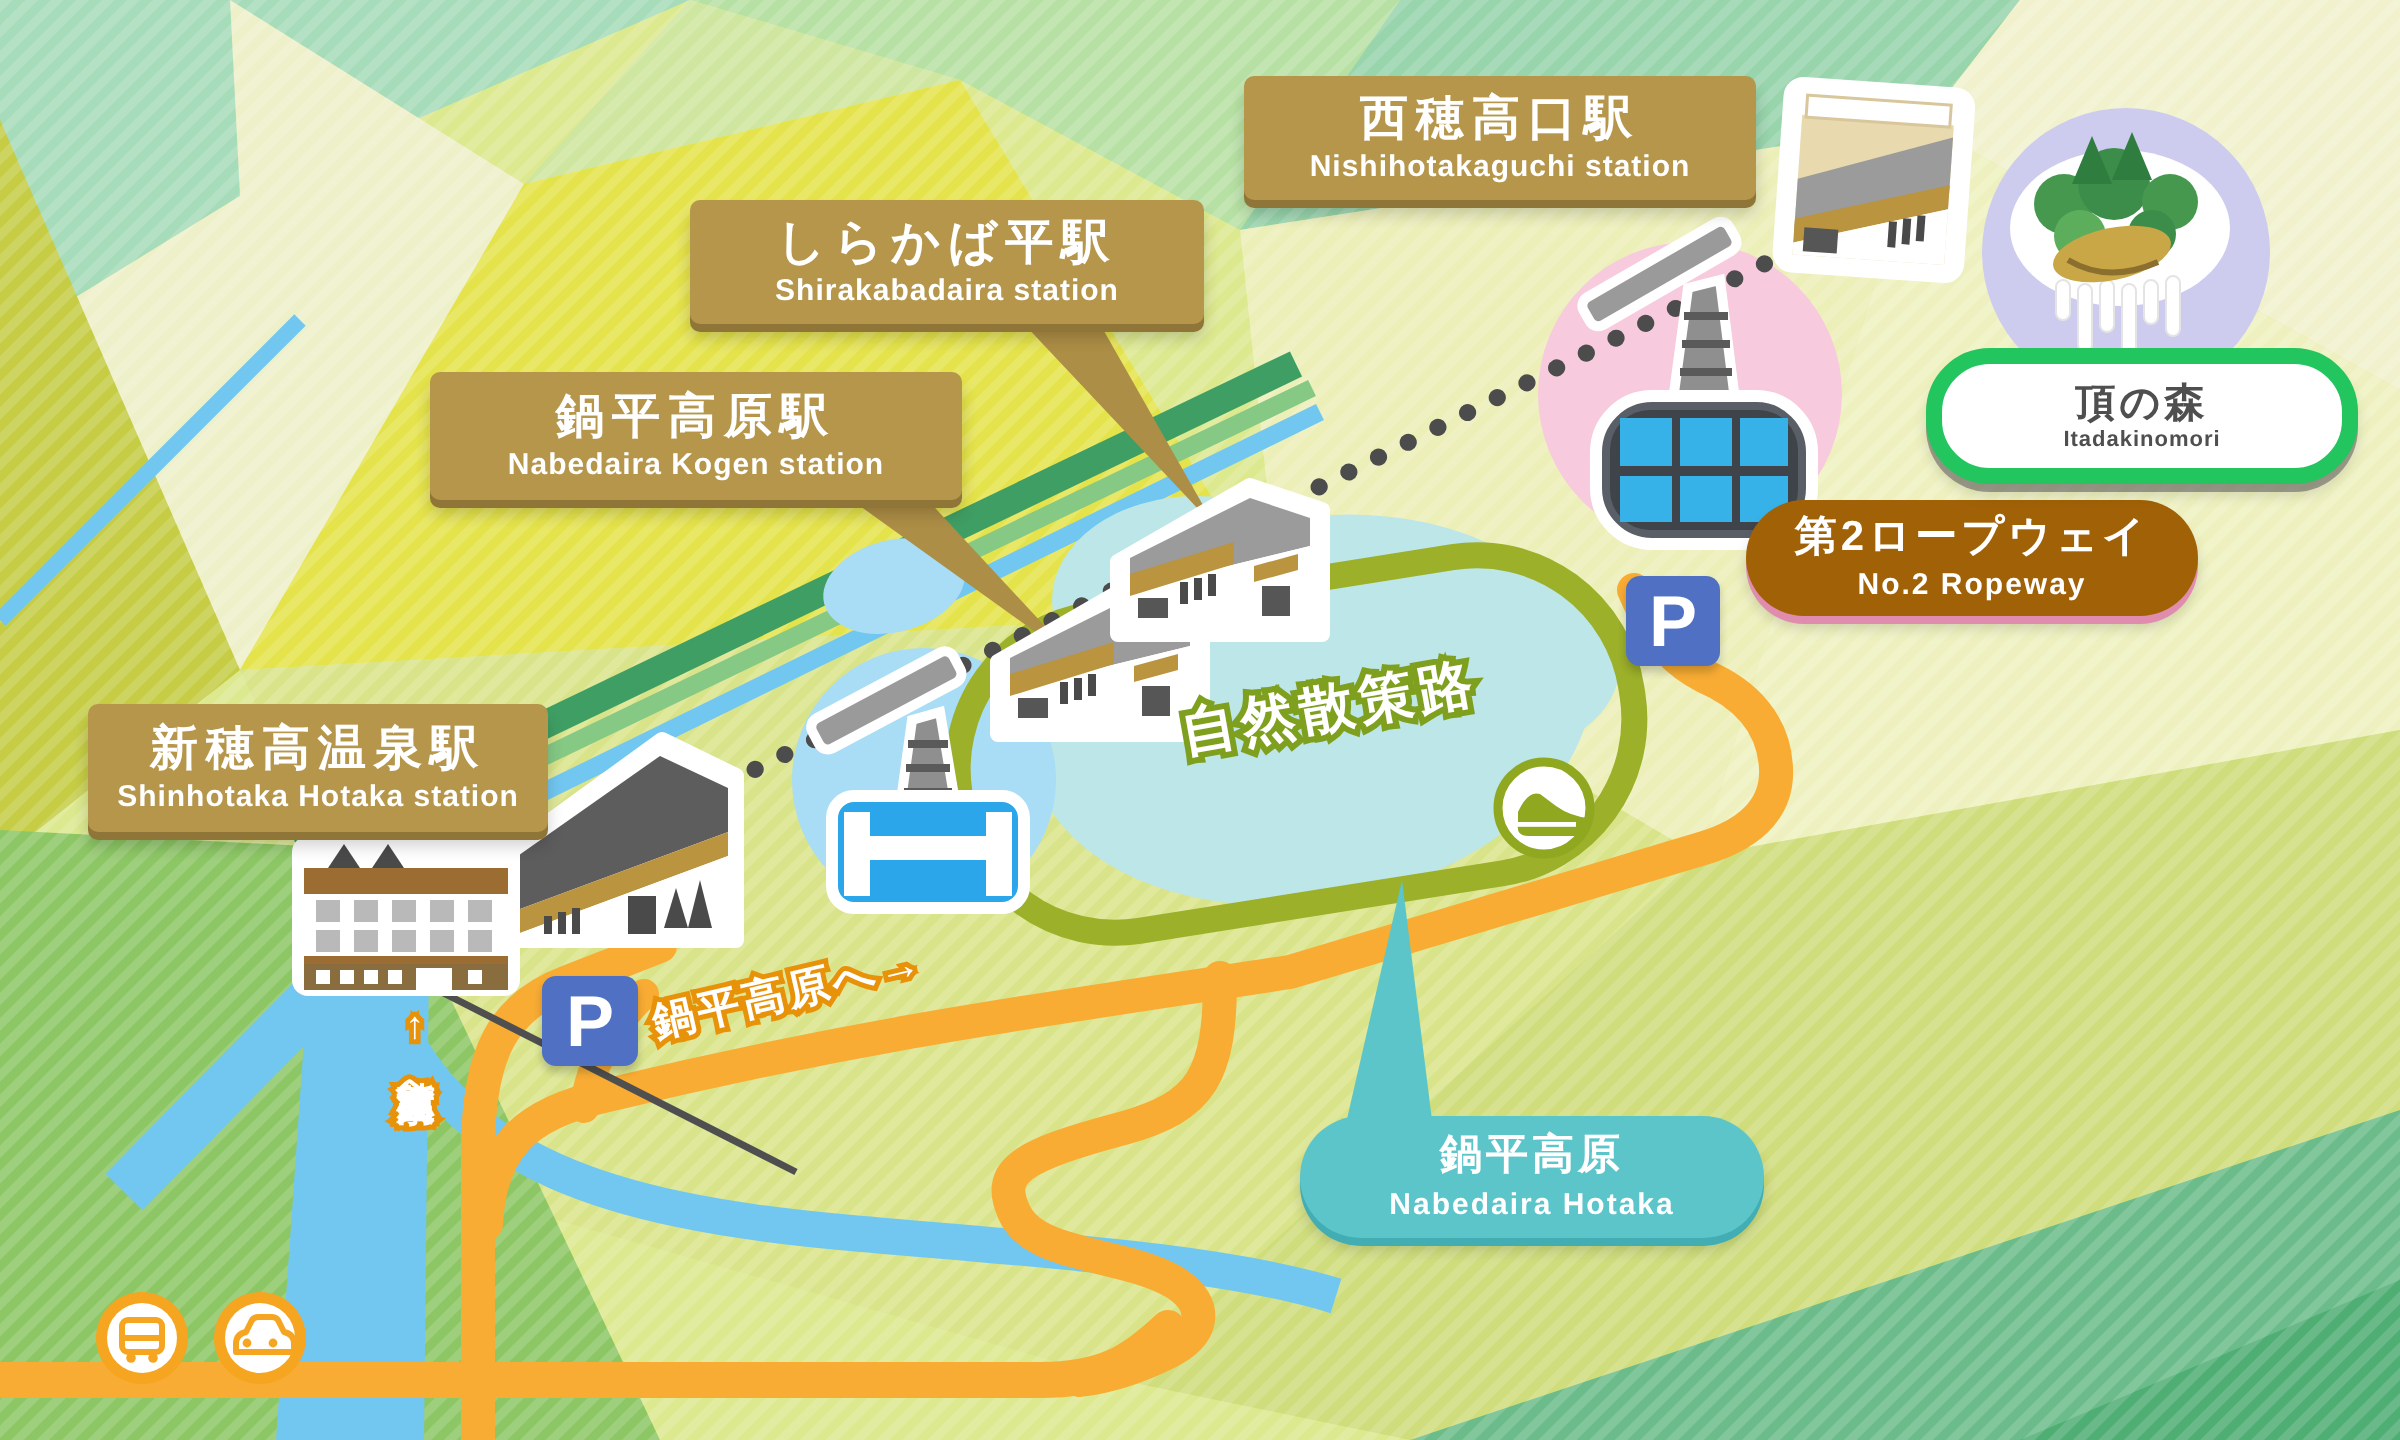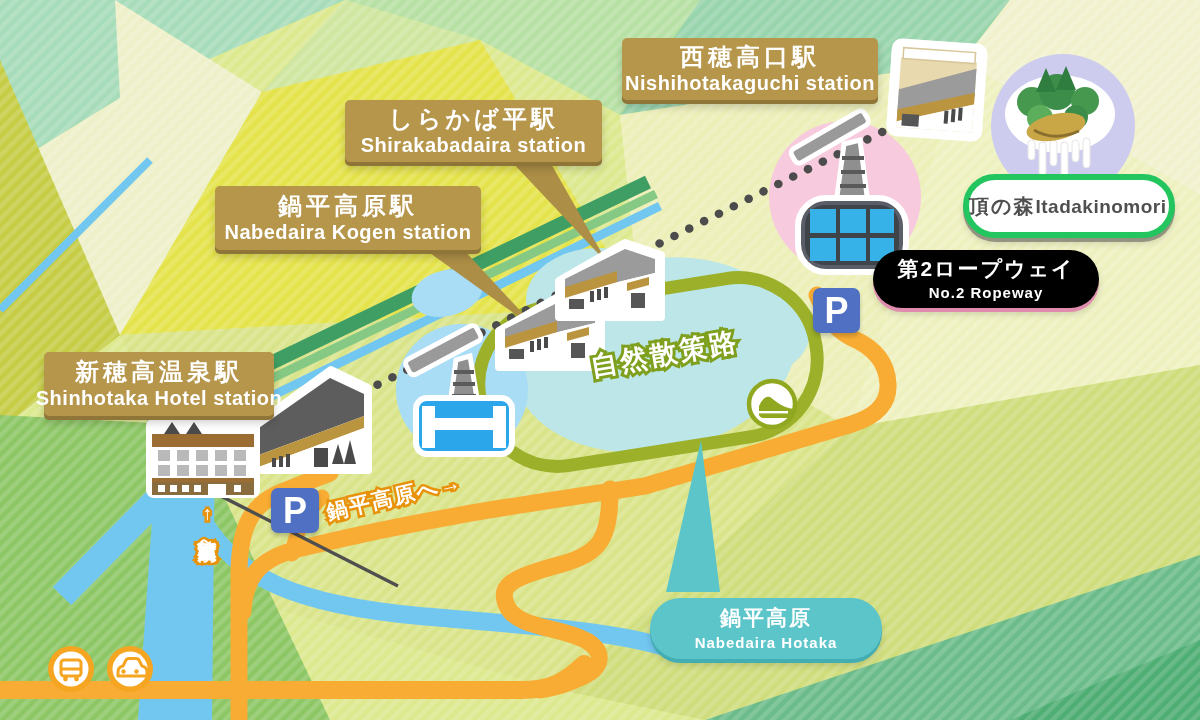--- a/index.html
+++ b/index.html
@@ -4,34 +4,34 @@
 <style>
   html,body{margin:0;padding:0;background:#222;}
   #stage{position:relative;width:1200px;height:720px;overflow:hidden;
          font-family:"Liberation Sans","DejaVu Sans",sans-serif;padding-left:44px;}
   #stage svg{position:absolute;left:0;top:0;}
   
   .glabel{position:absolute;background:#b5964b;color:#fff;border-radius:5px;
           display:flex;flex-direction:column;justify-content:center;align-items:center;
           box-shadow:0 4px 0 #8f7638,0 7px 8px rgba(0,0,0,.18);}
   .glabel .jp{font-size:24px;font-weight:bold;letter-spacing:4px;line-height:1.15;white-space:nowrap;}
-  .glabel .en{font-size:20px;font-weight:bold;letter-spacing:.5px;margin-top:2px;white-space:nowrap;}
+  .glabel .en{font-size:15px;font-weight:bold;letter-spacing:.5px;margin-top:2px;white-space:nowrap;}
   
   .pill{position:absolute;border-radius:32px;color:#fff;display:flex;flex-direction:column;
         justify-content:center;align-items:center;}
   .pill .jp{font-size:21px;font-weight:bold;letter-spacing:2px;line-height:1.15;white-space:nowrap;}
   .pill .en{font-size:15px;font-weight:bold;letter-spacing:1px;margin-top:3px;white-space:nowrap;}
   .pill.blue{background:#3cb4ee;box-shadow:0 4px 0 #239bd8,0 6px 7px rgba(0,0,0,.15);}
-  .pill.pink{background:#000000;box-shadow:0 4px 0 #e08cae,0 6px 7px rgba(0,0,0,.15);}
+  .pill.pink{background:#a16207;box-shadow:0 4px 0 #e08cae,0 6px 7px rgba(0,0,0,.15);}
   .pill.teal{background:#5cc5ca;box-shadow:0 4px 0 #42aeb4,0 6px 7px rgba(0,0,0,.15);}
-  .wpill{position:absolute;background:#fff;border:6px solid #22c55e;border-radius:32px;color:#4f4f4f;
-         display:flex;flex-direction:row;align-items:center;
+  .wpill{position:absolute;background:#fff;border:8px solid #22c55e;border-radius:32px;color:#4f4f4f;
+         display:flex;flex-direction:column;justify-content:center;align-items:center;
          box-shadow:0 4px 0 rgba(90,90,90,.55),0 6px 7px rgba(0,0,0,.12);}
   .wpill .jp{font-size:20px;font-weight:bold;letter-spacing:2px;line-height:1.1;white-space:nowrap;}
-  .wpill .en{font-size:19px;font-weight:bold;letter-spacing:.5px;margin-top:1px;white-space:nowrap;}
+  .wpill .en{font-size:11px;font-weight:bold;letter-spacing:.5px;margin-top:1px;white-space:nowrap;}
   
   .pbox{position:absolute;background:#5071c3;color:#fff;border-radius:7px;
         display:flex;justify-content:center;align-items:center;
         font-size:36px;font-weight:bold;box-shadow:0 3px 4px rgba(0,0,0,.2);}
   
   .otext{position:absolute;display:grid;}
   .otext span{grid-area:1/1;font-weight:bold;white-space:nowrap;line-height:1.1;}
   .otext .o{color:transparent;}
   .otext .f{position:relative;}
   .road-t .o{-webkit-text-stroke:5px #e8920a;color:#e8920a;}
@@ -272,36 +272,36 @@
     <span class="en">Nabedaira Kogen station</span>
   </div>
 
   <div class="glabel" style="left:345px;top:100px;width:257px;height:62px;">
     <span class="jp">しらかば平駅</span>
     <span class="en">Shirakabadaira station</span>
   </div>
 
   <div class="glabel" style="left:44px;top:352px;width:230px;height:64px;">
     <span class="jp">新穂高温泉駅</span>
-    <span class="en">Shinhotaka Hotel station</span>
+    <span class="en">Shinhotaka Hotaka station</span>
   </div>
 
 
   <div class="pill pink" style="left:873px;top:250px;width:226px;height:58px;">
     <span class="jp">第2ロープウェイ</span>
     <span class="en">No.2 Ropeway</span>
   </div>
 
   <div class="wpill" style="left:963px;top:174px;width:200px;height:52px;">
     <span class="jp">頂の森</span>
     <span class="en">Itadakinomori</span>
   </div>
 
 
-  <div class="pill teal" style="left:650px;top:598px;width:232px;height:61px;">
+  <div class="pill teal" style="left:650px;top:558px;width:232px;height:61px;">
     <span class="jp">鍋平高原</span>
     <span class="en">Nabedaira Hotaka</span>
   </div>
 
   <div class="pbox" style="left:271px;top:488px;width:48px;height:45px;">
     <span>P</span>
   </div>
   <div class="pbox" style="left:813px;top:288px;width:47px;height:45px;">
     <span>P</span>
   </div>

